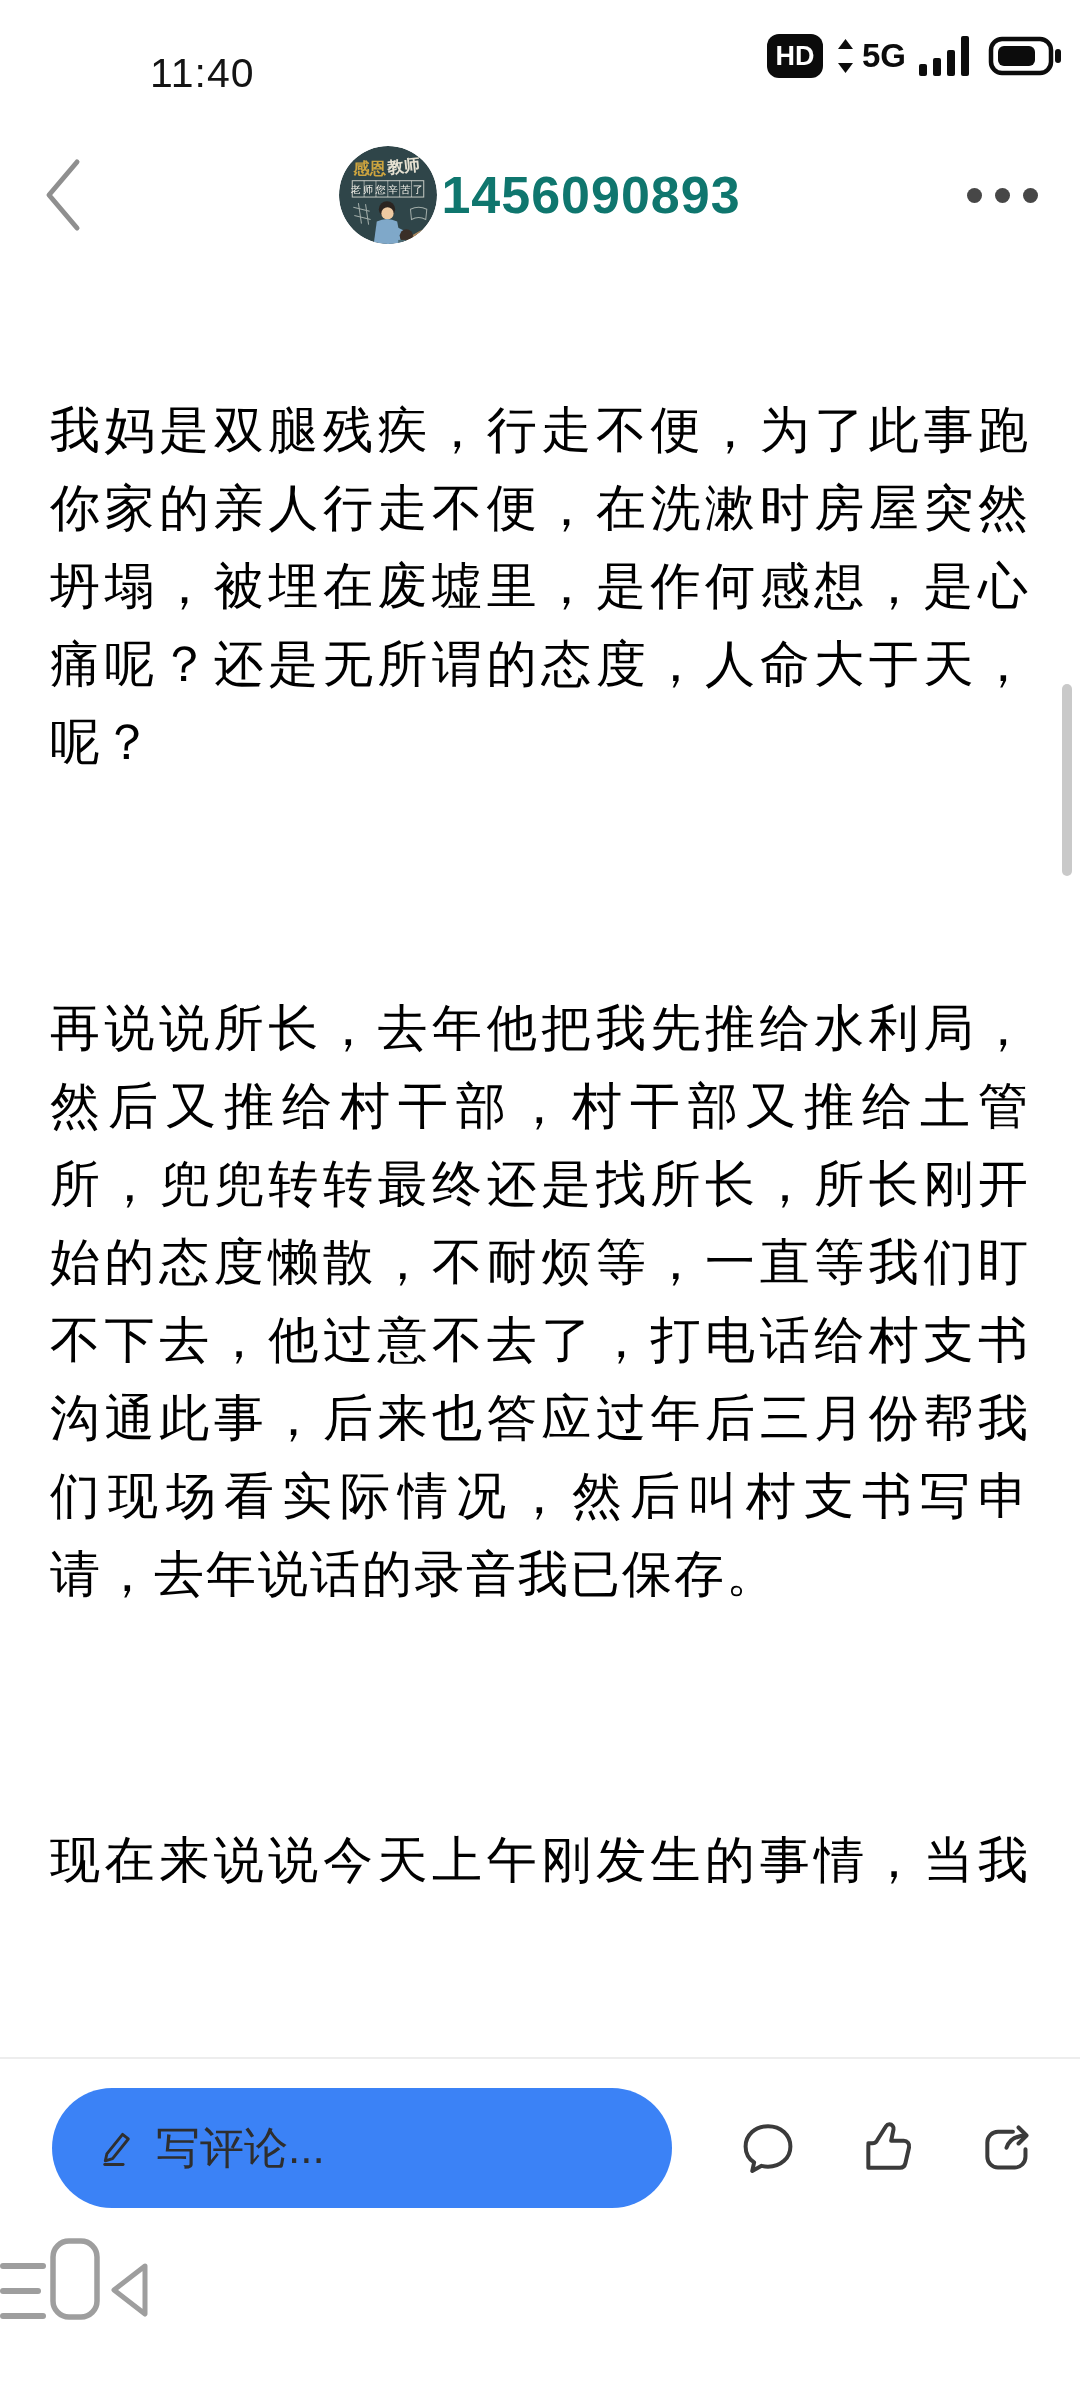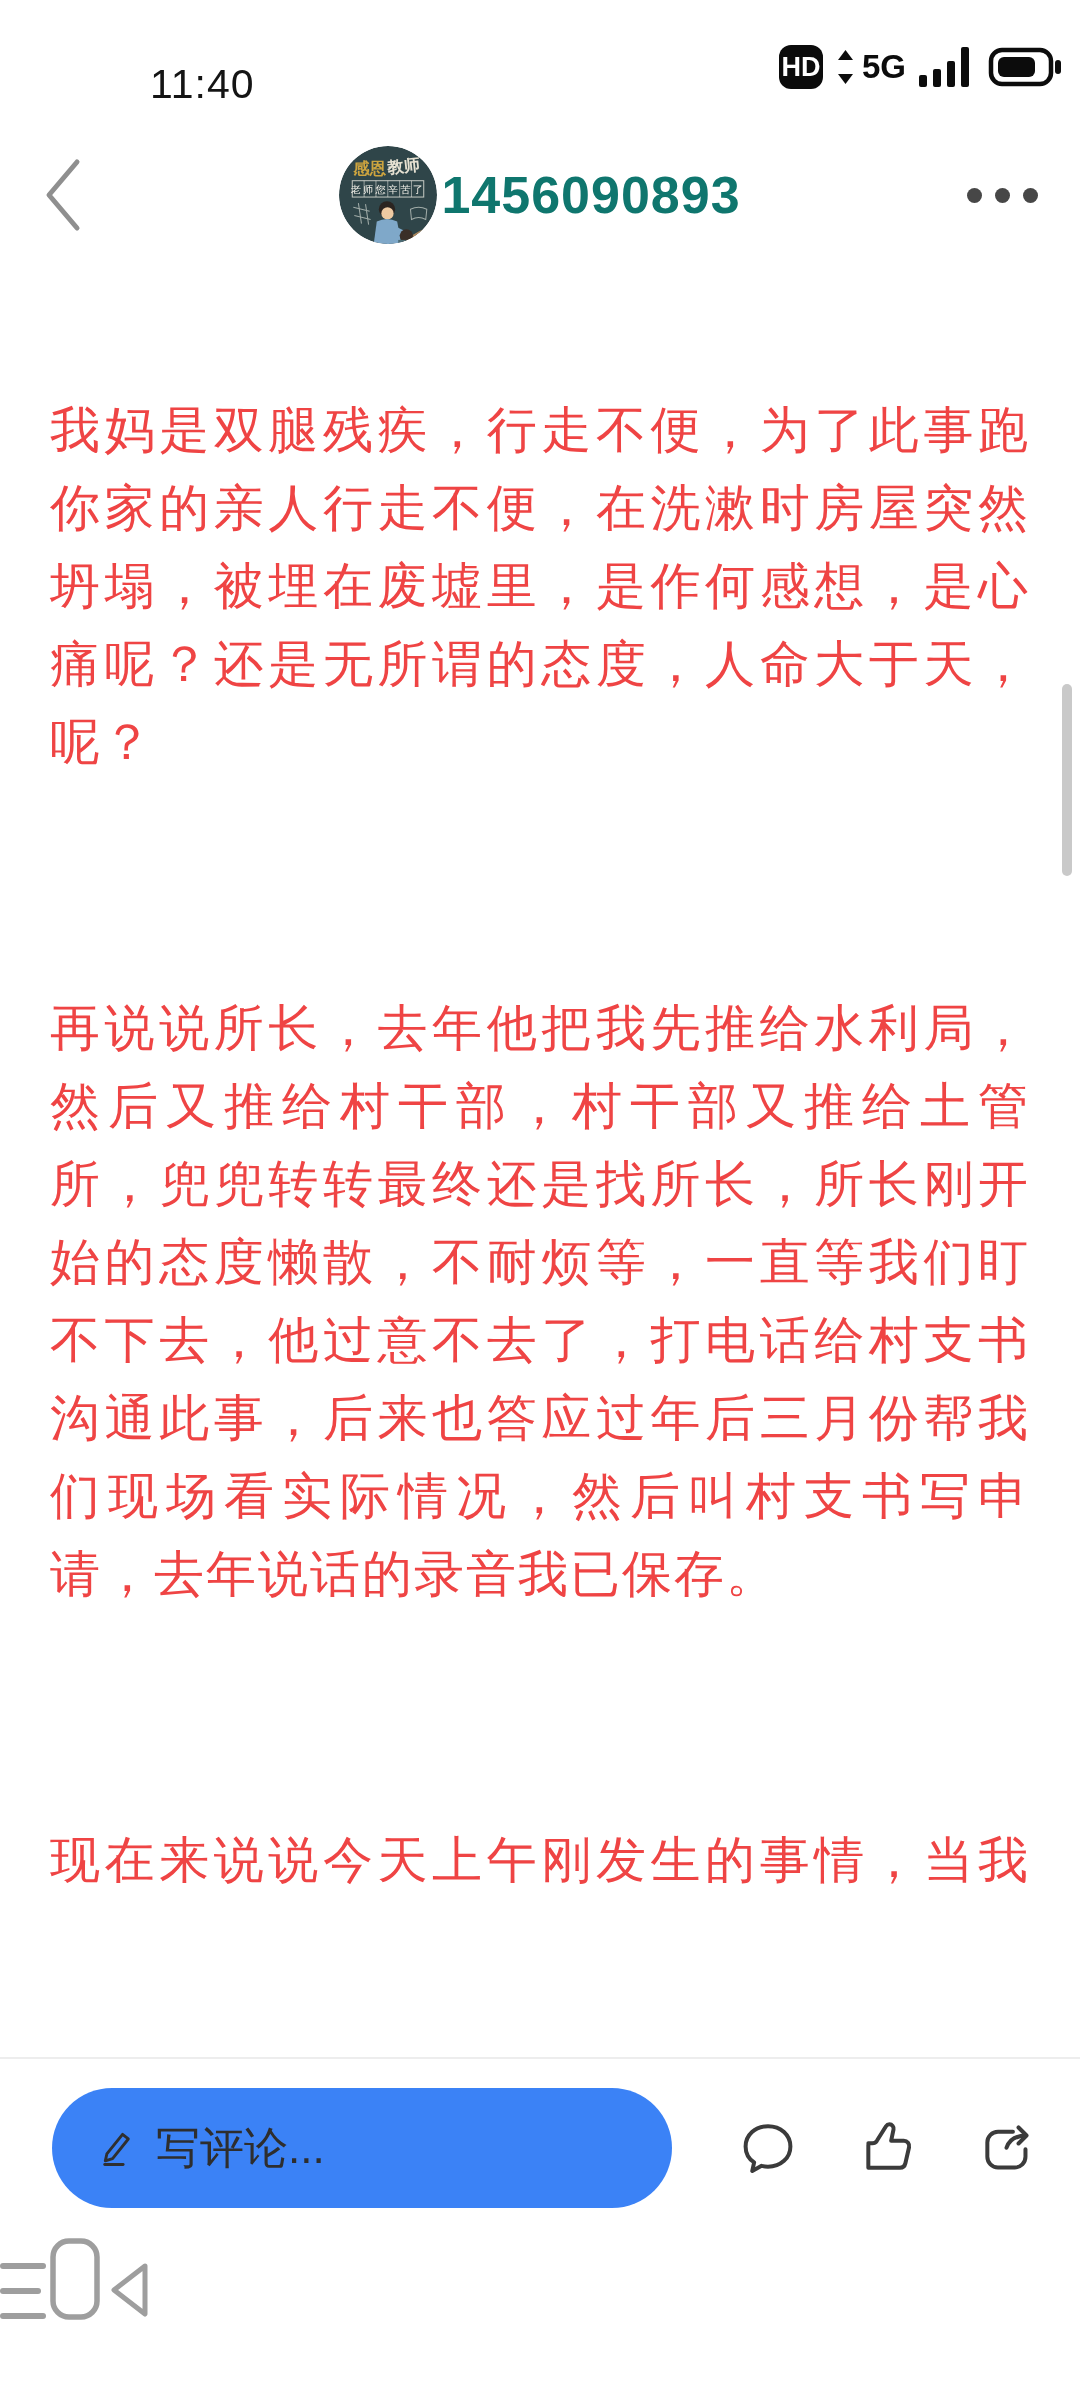--- a/index.html
+++ b/index.html
@@ -1,38 +1,38 @@
 <!DOCTYPE html>
 <html><head>
 <meta charset="utf-8">
 <style>
   html,body{margin:0;padding:0;background:#ffffff;}
   body{width:1080px;height:2400px;font-family:"Liberation Sans",sans-serif;position:relative;overflow:hidden;}
   .screen{position:absolute;inset:0;background:#ffffff;}
 
   
-  .status-bar{position:absolute;top:17px;left:0;right:0;height:100px;}
+  .status-bar{position:absolute;top:6px;left:0;right:0;height:100px;}
   .time{position:absolute;left:150px;top:44px;font-size:41px;font-weight:500;color:#141414;letter-spacing:1px;}
   .status-right{position:absolute;right:18px;top:0;height:100px;display:flex;align-items:center;gap:13px;}
-  .hd-badge{display:inline-flex;align-items:center;justify-content:center;width:44px;height:44px;background:#0b0b0b;border-radius:12px;color:#ffffff;font-size:27px;font-weight:800;letter-spacing:0;}
+  .hd-badge{display:inline-flex;align-items:center;justify-content:center;width:56px;height:44px;background:#0b0b0b;border-radius:12px;color:#ffffff;font-size:27px;font-weight:800;letter-spacing:0;}
   .net-label{font-size:33px;font-weight:700;color:#0c0c0c;margin-left:-6px;}
 
   
   .back-btn{position:absolute;left:38px;top:156px;}
   .user-wrap{position:absolute;left:0;right:0;top:146px;height:98px;display:flex;align-items:center;justify-content:center;gap:4px;}
   .avatar{width:98px;height:98px;border-radius:50%;overflow:hidden;flex:0 0 auto;}
   .username{font-size:52px;font-weight:700;color:#0f766e;letter-spacing:1px;}
   .more-btn{position:absolute;right:42px;top:188px;display:flex;gap:13px;}
   .more-btn i{width:15px;height:15px;border-radius:50%;background:#474747;display:block;}
 
   
   .post{position:absolute;top:391px;left:50px;width:980px;}
   .para{margin:0 0 208px 0;}
   .para:last-child{margin-bottom:0;}
-  .line{height:78px;line-height:78px;font-size:50px;color:#ef4444;letter-spacing:2px;white-space:nowrap;text-align:justify;text-align-last:justify;}
+  .line{height:78px;line-height:78px;font-size:50px;color:#000000;letter-spacing:2px;white-space:nowrap;text-align:justify;text-align-last:justify;}
   .line.end{text-align:left;text-align-last:auto;}
 
   .scrollbar{position:absolute;right:8px;top:684px;width:10px;height:192px;border-radius:6px;background:#c9c9c9;}
 
   
   .divider{position:absolute;left:0;right:0;top:2057px;height:2px;background:#ededed;}
   .comment-bar{position:absolute;left:0;right:0;top:2059px;height:178px;display:flex;align-items:center;background:#ffffff;}
   .comment-input{margin-left:52px;width:620px;height:120px;border-radius:60px;background:#3b82f6;display:flex;align-items:center;box-sizing:border-box;padding-left:42px;gap:16px;}
   .comment-input span{font-size:44px;color:#2e2e2e;}
   .act-icon{flex:0 0 auto;}

